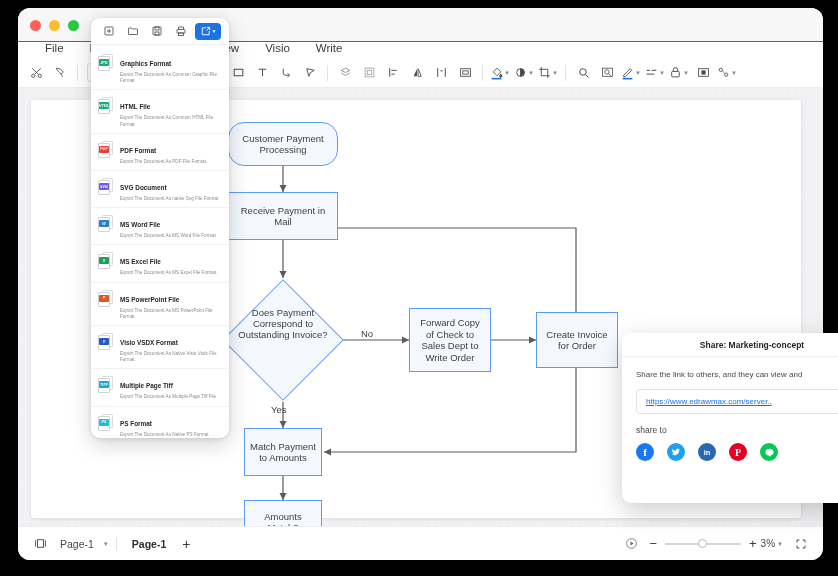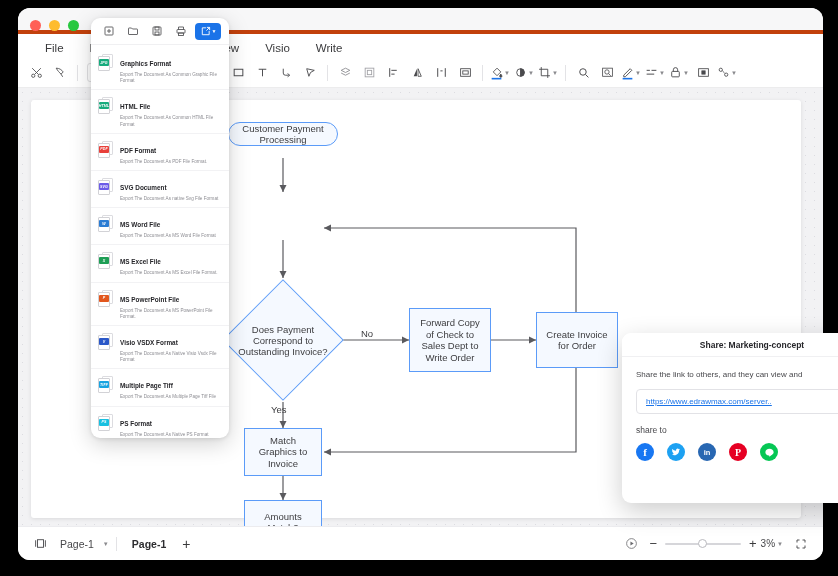--- a/index.html
+++ b/index.html
@@ -12,22 +12,22 @@
 
   
   .window{
     position:absolute; left:18px; top:8px; width:805px; height:552px;
     background:#fff; border-radius:12px; overflow:hidden;
     box-shadow:0 14px 34px rgba(0,0,0,.55), 0 2px 6px rgba(0,0,0,.4);
   }
 
   
   .titlebar{
-    position:relative; height:26px; background:#f7f7f8;
-    border-bottom:4px solid #c2410c;
+    position:relative; height:34px; background:#f7f7f8;
+    border-bottom:1px solid #c2410c;
   }
   .traffic{ position:absolute; left:12px; top:12px; display:flex; gap:8px; }
   .dot{ width:11px; height:11px; border-radius:50%; }
   .dot.r{ background:#ff5f57; } .dot.y{ background:#febc2e; } .dot.g{ background:#28c840; }
 
   .menubar{
     position:absolute; left:0; top:28px; width:100%; height:24px;
     display:flex; align-items:center; gap:0; padding-left:14px;
     font-size:11.5px; color:#3a3a3c;
   }
@@ -69,21 +69,21 @@
     color:#3c3c3f; font-size:9.5px; line-height:11.5px; text-align:center;
     display:flex; align-items:center; justify-content:center; padding:2px 5px;
   }
   .node.term{ border-radius:16px; }
   .diamond{
     position:absolute; background:#f5f9ff; border:1.4px solid #5b9bf8;
     transform:rotate(45deg);
   }
   .diamond-label{
     position:absolute; text-align:center; font-size:9.5px; line-height:11px;
-    color:#3c3c3f; display:flex; align-items:center; justify-content:center;
+    color:#3c3c3f; display:flex; align-items:flex-start; justify-content:center;
   }
   .edgelbl{ position:absolute; font-size:9.5px; color:#3c3c3f; background:transparent; }
 
   
   .statusbar{
     position:absolute; left:0; bottom:0; width:100%; height:34px;
     background:#fff; border-top:1px solid #ececef;
     display:flex; align-items:center; padding:0 10px; font-size:10.5px; color:#47474a;
   }
   .sb-left{ display:flex; align-items:center; gap:0; }
@@ -355,43 +355,46 @@
             <path d="M252,302 L252,328" marker-end="url(#ah)"></path>
 
             <path d="M252,376 L252,400" marker-end="url(#ah)"></path>
 
             <path d="M545,212 L545,128 L293,128" marker-end="url(#ah)"></path>
 
             <path d="M545,268 L545,352 L293,352" marker-end="url(#ah)"></path>
           </g>
         </svg>
 
-        <div class="node term" style="left:197px; top:22px; width:110px; height:24px;">
+        <div class="node term" style="left:197px; top:22px; width:110px; height:44px;">
           <span>Customer Payment Processing</span>
         </div>
 
+        <div class="node" style="left:197px; top:92px; width:110px; height:48px;">
+          <span>Receive Payment in Mail</span>
+        </div>
 
         <div class="diamond" style="left:209px; top:197px; width:86px; height:86px;"></div>
         <div class="diamond-label" style="left:202px; top:207px; width:100px; height:66px;">
           <span>Does Payment Correspond to Outstanding Invoice?</span>
         </div>
 
         <div class="edgelbl" style="left:330px; top:228px;"><span>No</span></div>
         <div class="edgelbl" style="left:240px; top:304px;"><span>Yes</span></div>
 
         <div class="node" style="left:378px; top:208px; width:82px; height:64px;">
           <span>Forward Copy of Check to Sales Dept to Write Order</span>
         </div>
 
         <div class="node" style="left:505px; top:212px; width:82px; height:56px;">
           <span>Create Invoice for Order</span>
         </div>
 
         <div class="node" style="left:213px; top:328px; width:78px; height:48px;">
-          <span>Match Graphics to Invoice</span>
+          <span>Match Payment to Amounts</span>
         </div>
 
         <div class="node" style="left:213px; top:400px; width:78px; height:44px;">
           <span>Amounts Match?</span>
         </div>
 
       </div>
     </div>
 
     <div class="statusbar">

